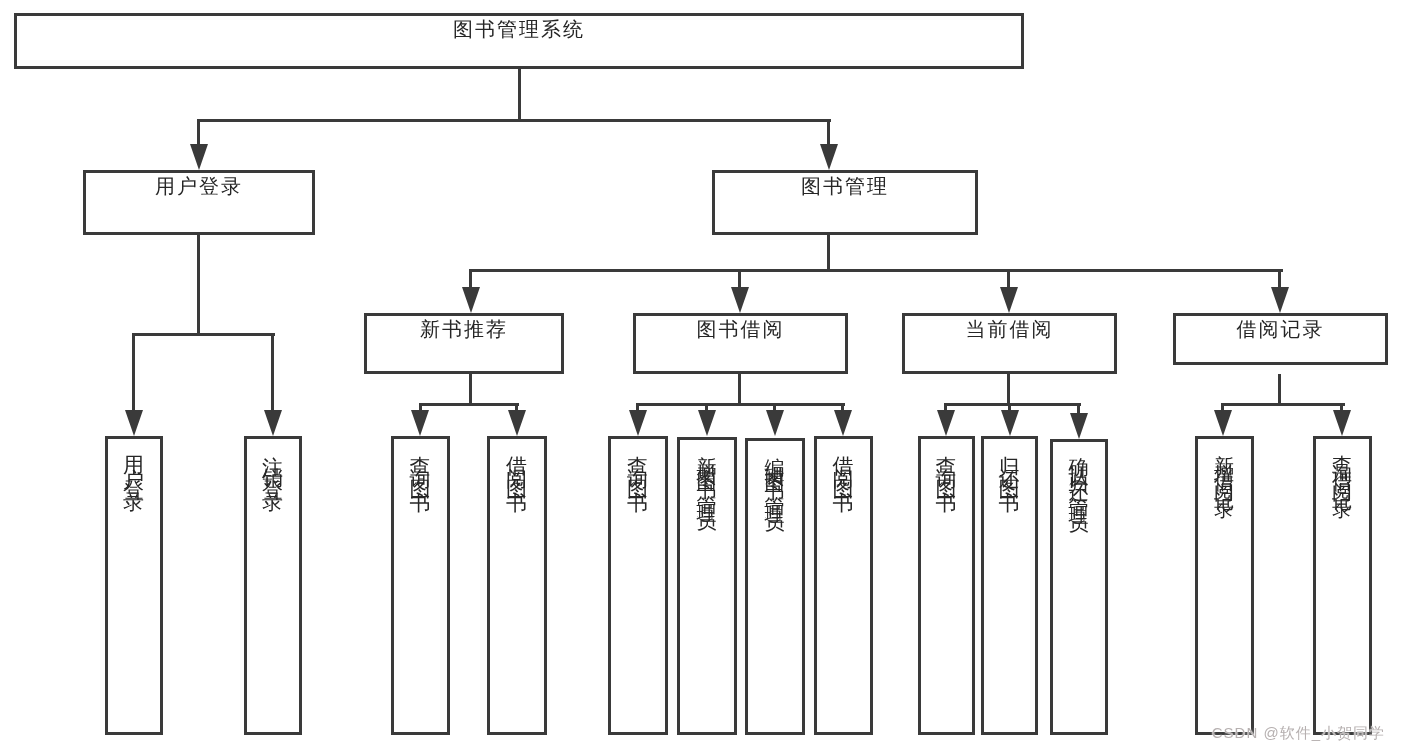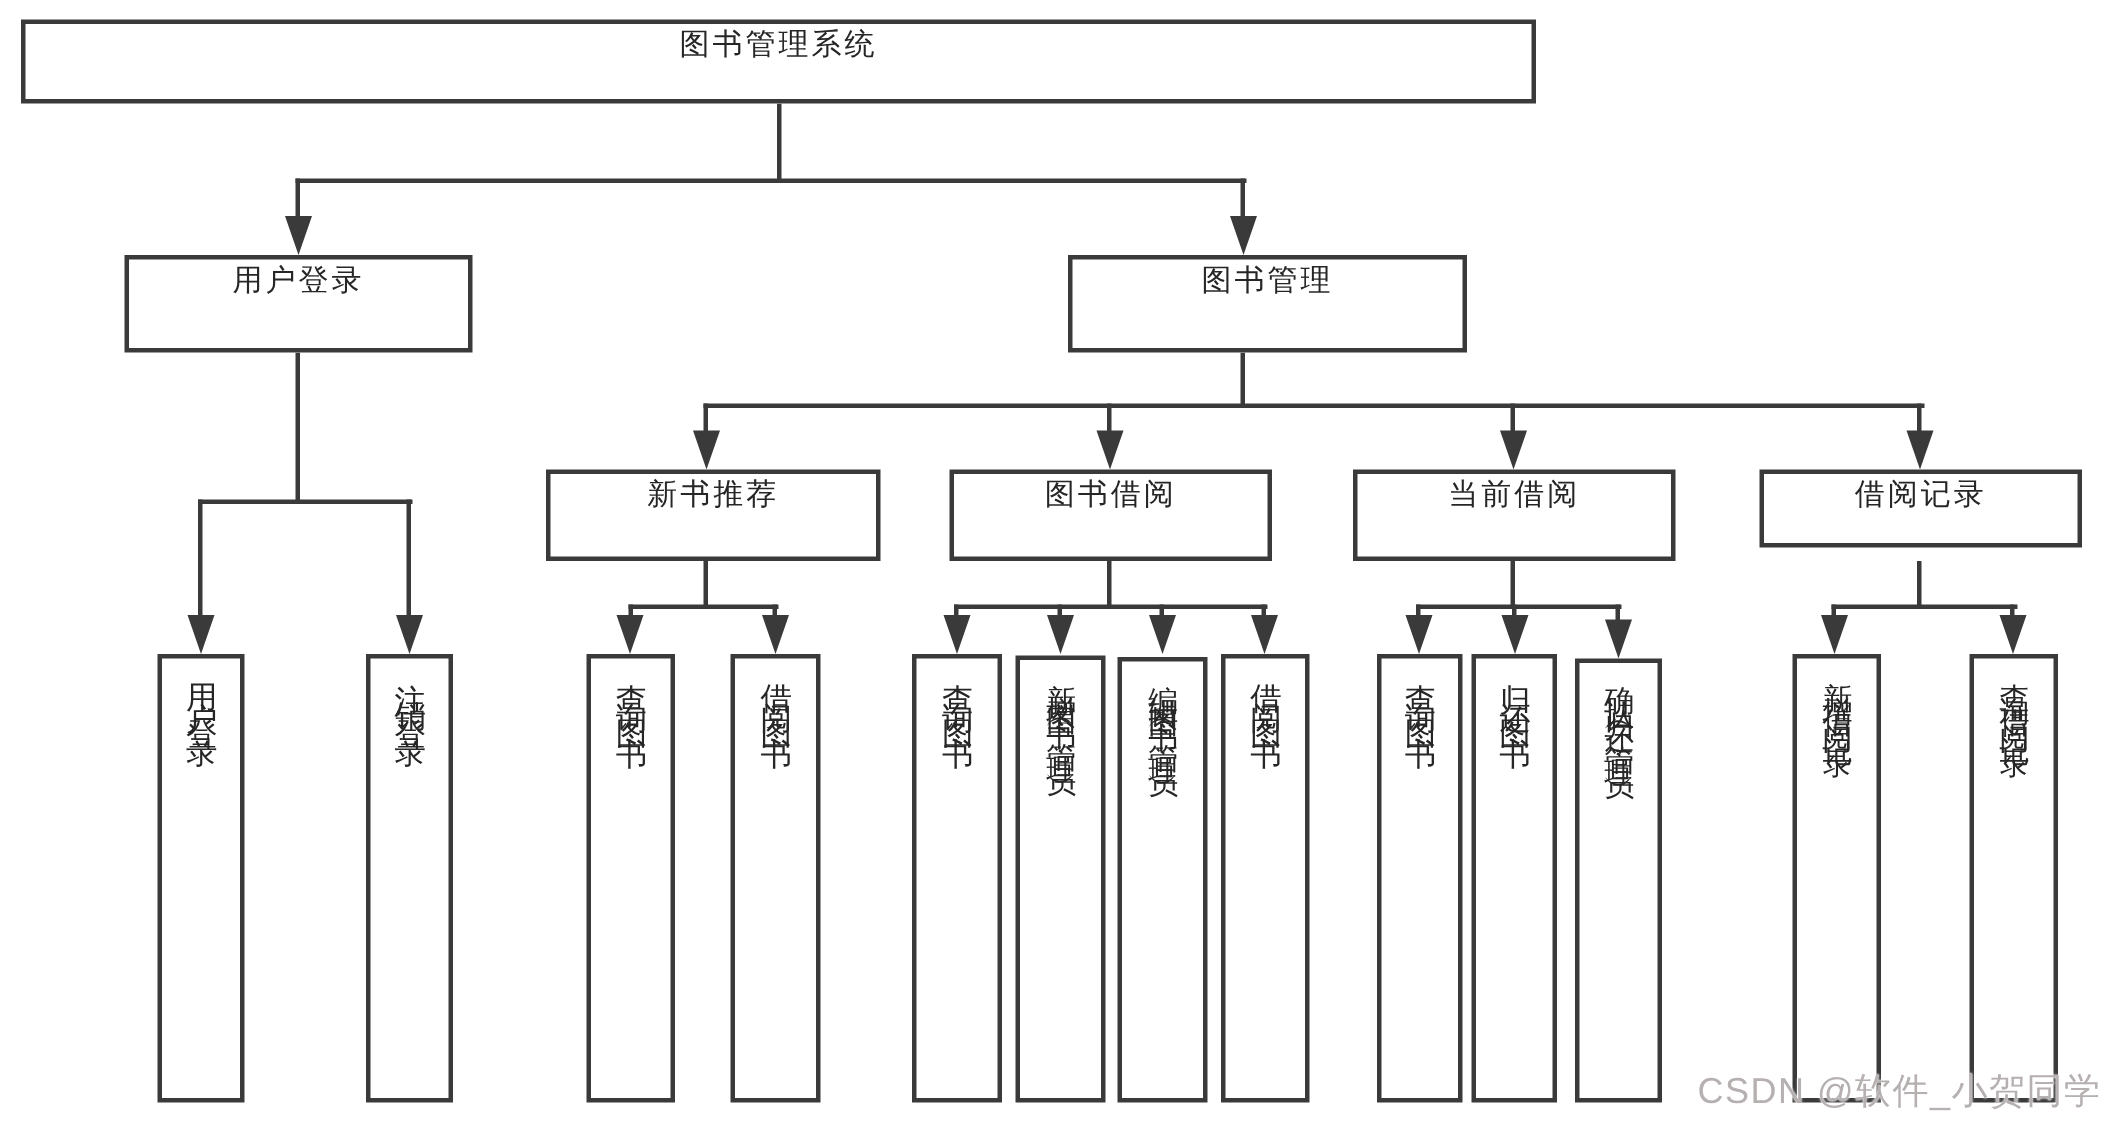--- a/index.html
+++ b/index.html
@@ -50,23 +50,23 @@
     position: absolute;
     width: 0;
     height: 0;
     border-left: 9px solid transparent;
     border-right: 9px solid transparent;
     border-top: 26px solid var(--line, #3a3a3a);
     z-index: 1;
   }
   .watermark {
     position: absolute;
-    right: 4px;
+    right: 20px;
     bottom: 4px;
-    font-size: 24px;
+    font-size: 15px;
     letter-spacing: 1px;
     color: var(--wm, #b6b0b0);
     text-shadow: 0 0 2px #ffffff, 0 0 1px #ffffff;
     z-index: 5;
     white-space: nowrap;
   }
 </style>
 </head>
 <body>
 
@@ -101,21 +101,21 @@
   <div class="line" style="left:469px;top:269px;width:814px;height:3px"></div>
   <div class="line" style="left:469px;top:269px;width:3px;height:20px"></div>
   <div class="line" style="left:738px;top:269px;width:3px;height:20px"></div>
   <div class="line" style="left:1007px;top:269px;width:3px;height:20px"></div>
   <div class="line" style="left:1278px;top:269px;width:3px;height:20px"></div>
   <div class="arrow" style="left:462px;top:287px"></div>
   <div class="arrow" style="left:731px;top:287px"></div>
   <div class="arrow" style="left:1000px;top:287px"></div>
   <div class="arrow" style="left:1271px;top:287px"></div>
 
-  <div class="box" style="left:364px;top:313px;width:223px;height:61px">
+  <div class="box" style="left:364px;top:313px;width:200px;height:61px">
     <span class="hlabel">新书推荐</span>
   </div>
   <div class="box" style="left:633px;top:313px;width:215px;height:61px">
     <span class="hlabel">图书借阅</span>
   </div>
   <div class="box" style="left:902px;top:313px;width:215px;height:61px">
     <span class="hlabel">当前借阅</span>
   </div>
   <div class="box" style="left:1173px;top:313px;width:215px;height:52px">
     <span class="hlabel">借阅记录</span>

